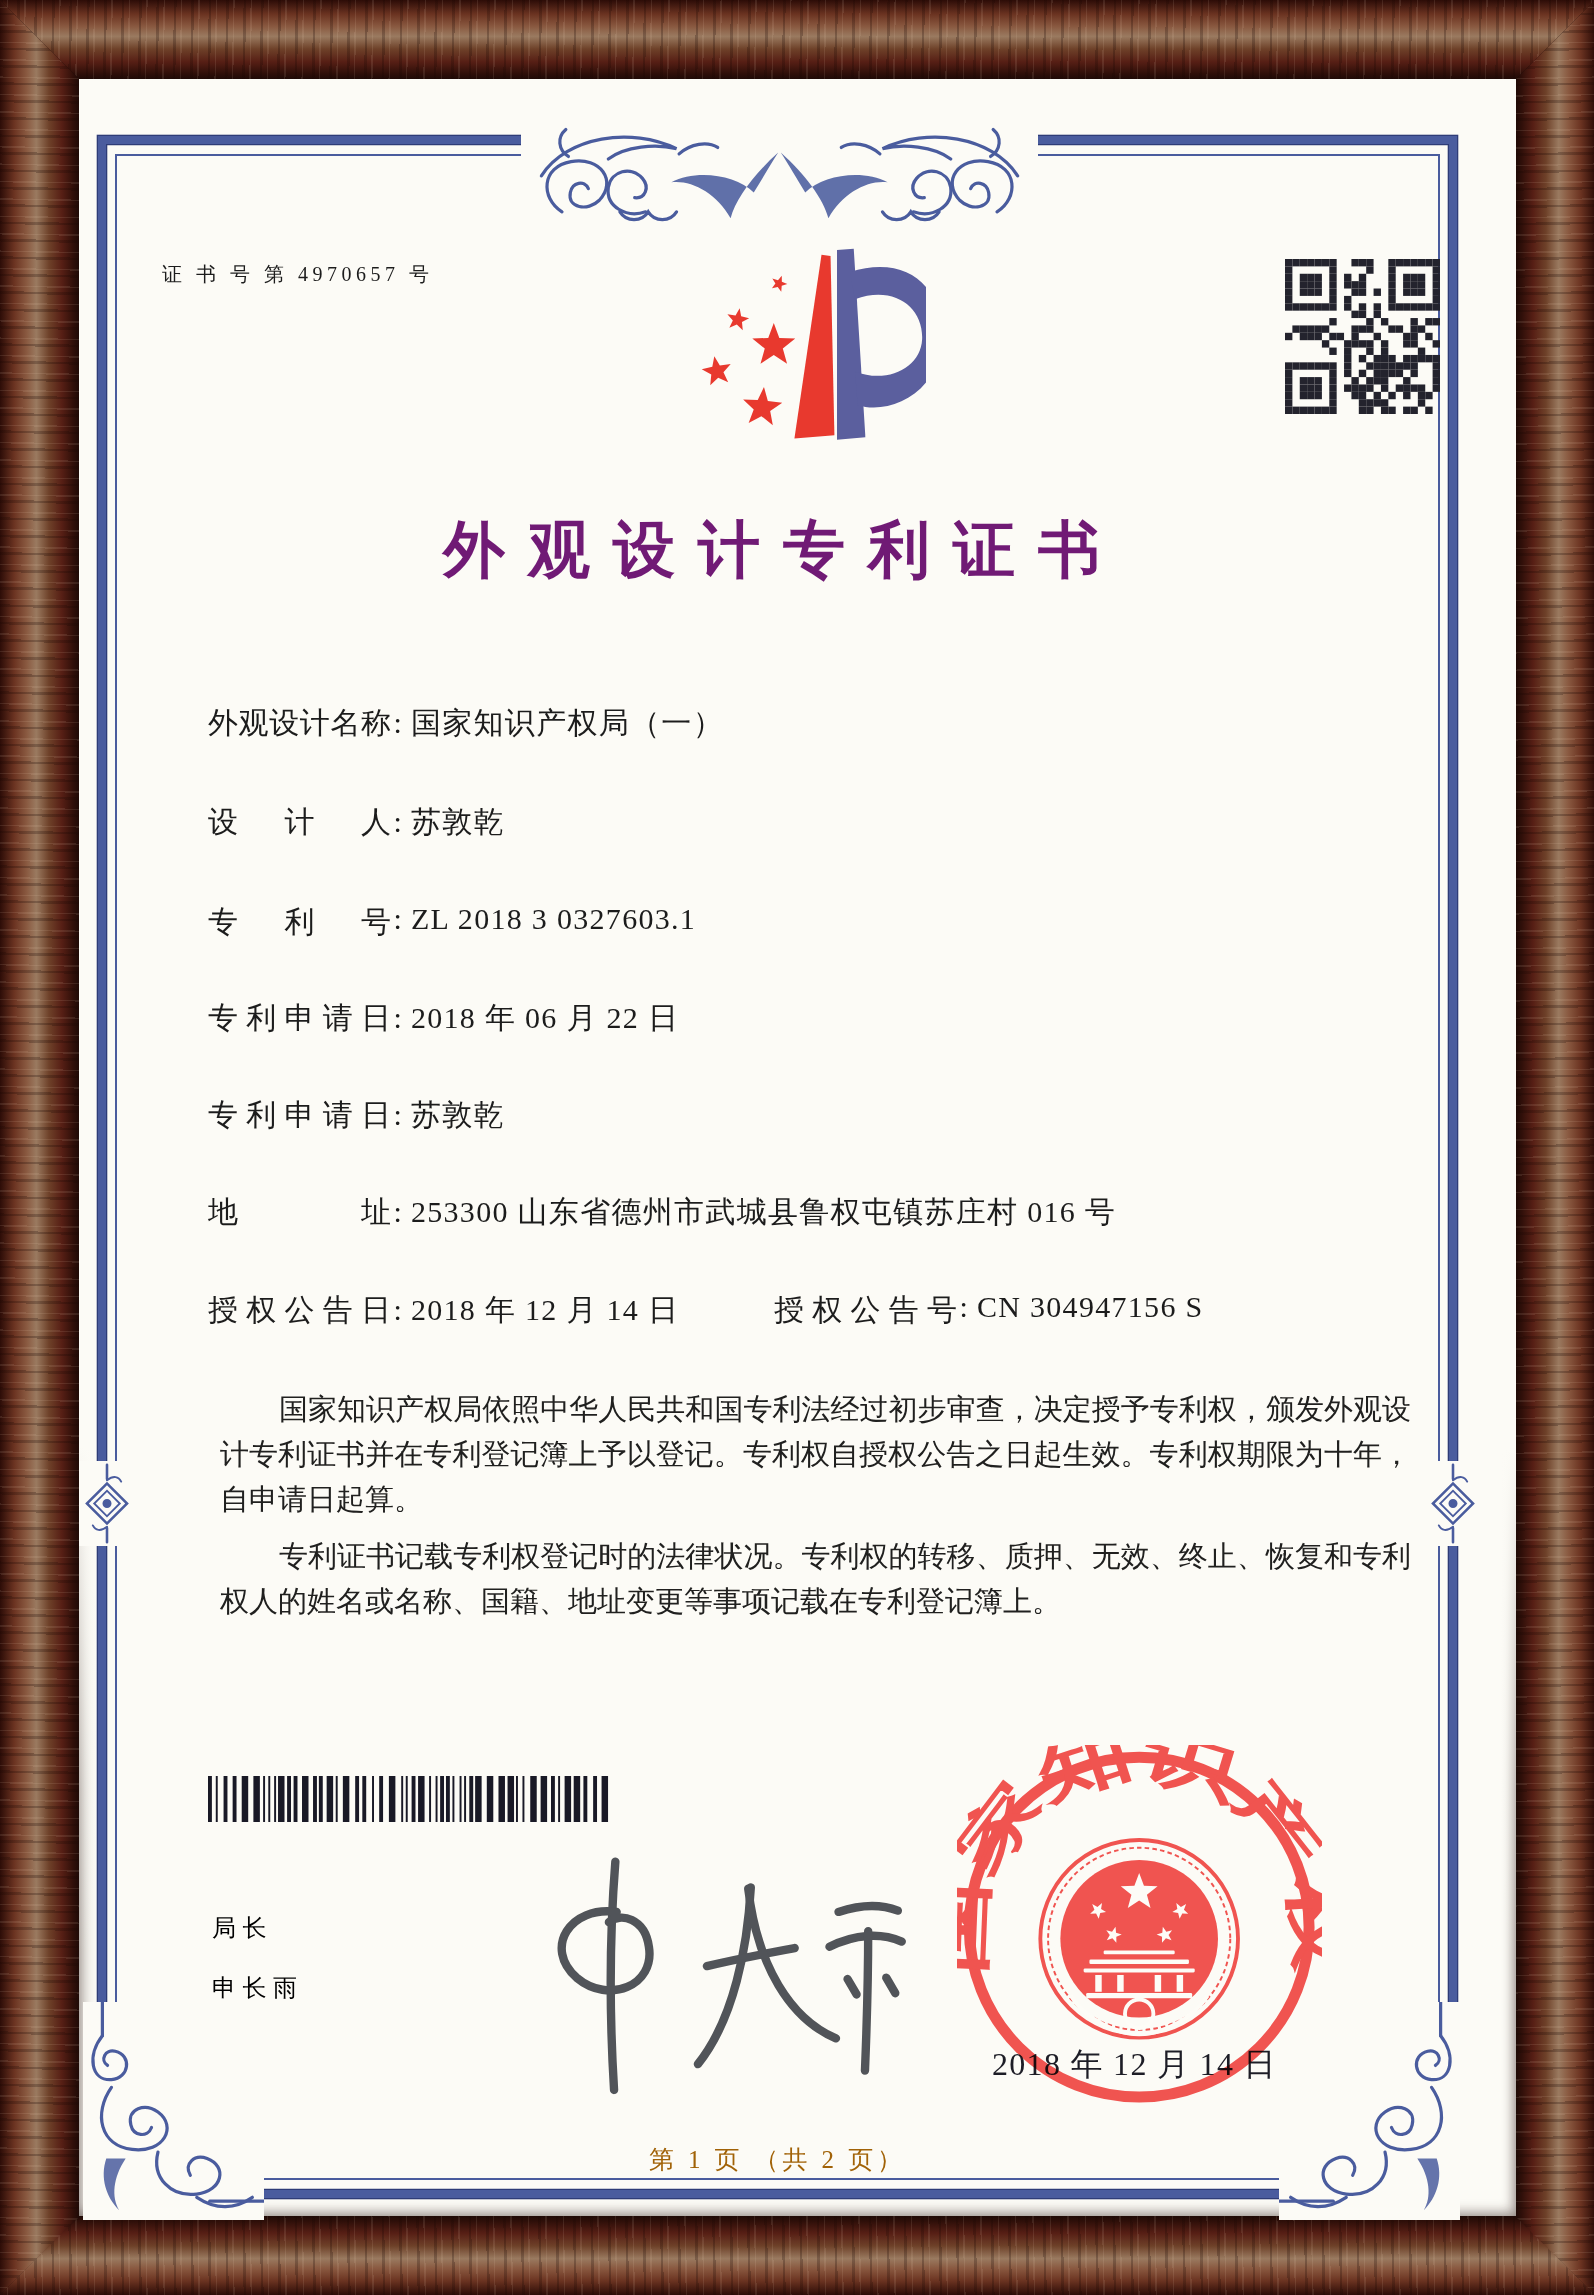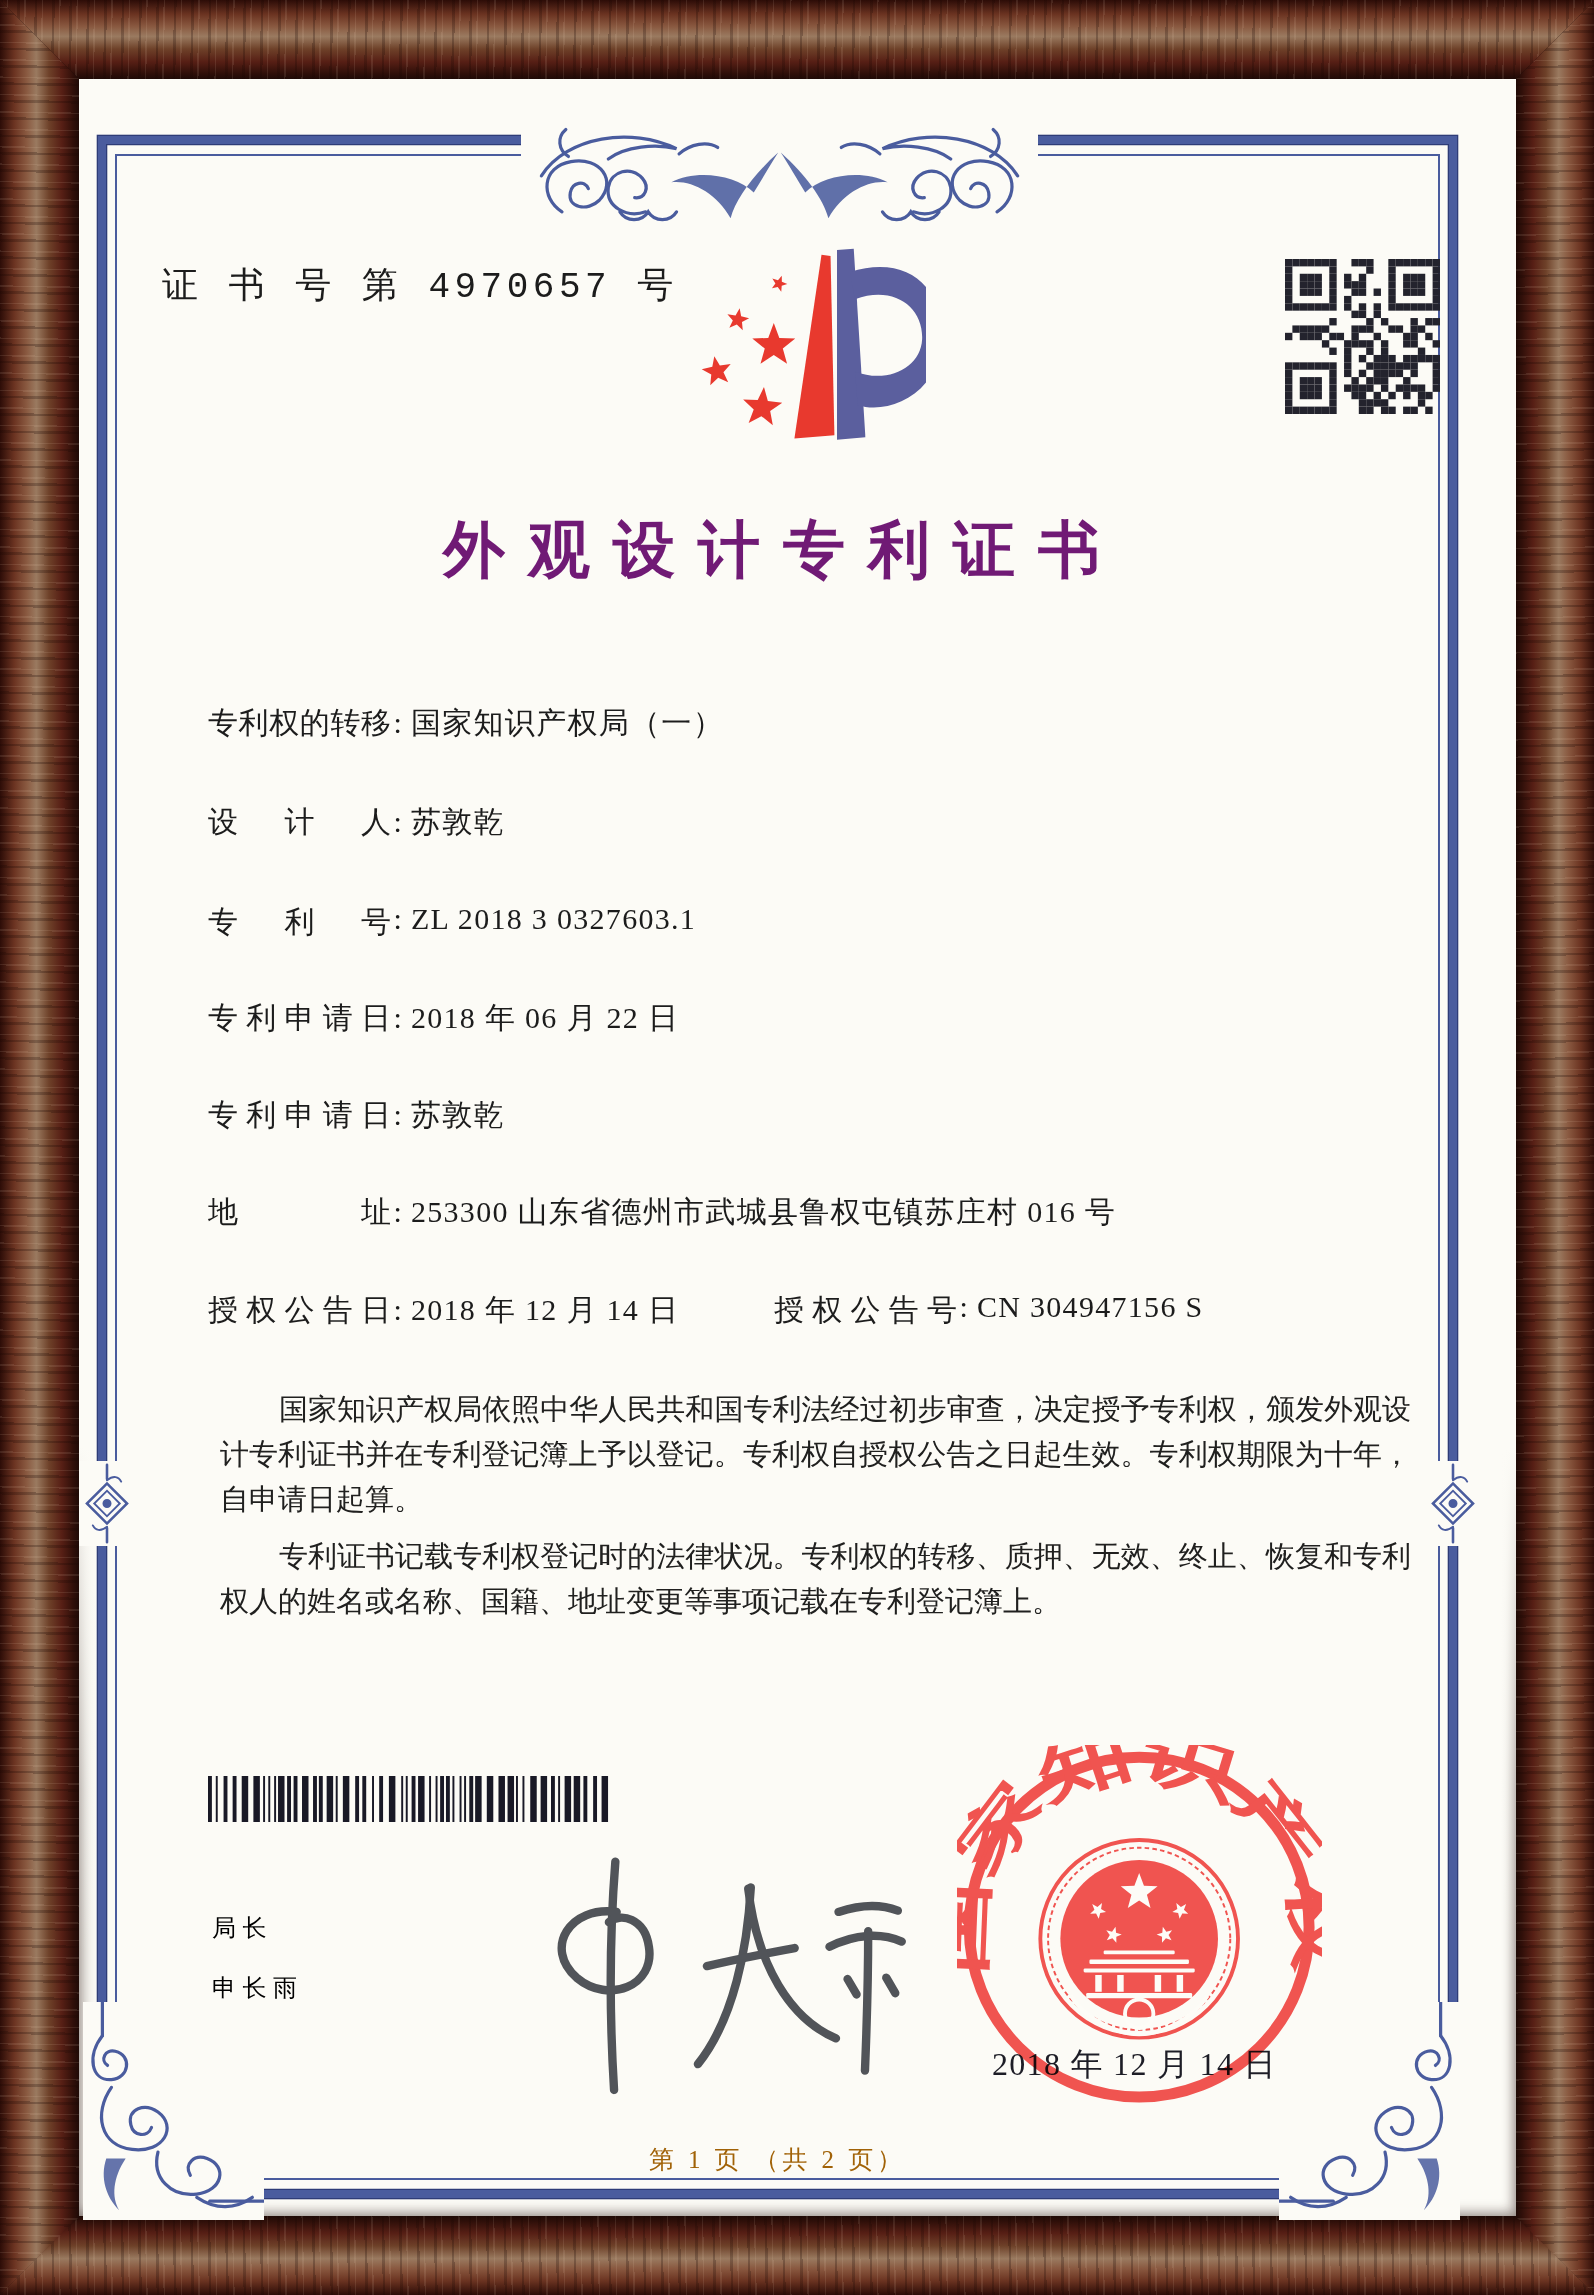--- a/index.html
+++ b/index.html
@@ -36,21 +36,21 @@
   
   .bOuter{position:absolute;left:19px;top:57px;right:59px;bottom:18px;z-index:2;
           border:8.4px solid var(--blue,#4a5c9e);
           box-shadow:0 0 0 1.3px var(--blue_d,#2e3c77),inset 0 0 0 1.3px var(--blue_d,#2e3c77);}
   .bInner{position:absolute;left:36px;top:75px;right:76px;bottom:36px;z-index:2;
           border:2.6px solid var(--blue,#4a5c9e);}
   .orn{position:absolute;z-index:3;background:var(--paper,#fcfbf6);}
   .orn svg{display:block;width:100%;height:100%;}
   
   .content{position:absolute;inset:0;z-index:4;}
-  .certno{position:absolute;left:83px;top:182px;font-size:36px;letter-spacing:4.5px;white-space:nowrap;font-family:Liberation Mono, monospace;}
+  .certno{position:absolute;left:83px;top:182px;font-size:20px;letter-spacing:4.5px;white-space:nowrap;}
   .logo{position:absolute;left:589px;top:165px;width:258px;height:218px;}
   .qr{position:absolute;left:1206px;top:180px;width:155px;height:155px;}
   .title{position:absolute;left:0;right:52px;top:429px;text-align:center;font-size:62px;font-weight:bold;
          letter-spacing:23px;text-indent:23px;color:#701a75;white-space:nowrap;}
   .row{position:absolute;left:129px;font-size:30px;white-space:nowrap;}
   .lab{display:inline-block;width:183px;text-align:justify;text-align-last:justify;vertical-align:top;}
   .col{display:inline-block;margin:0 9px 0 2.6px;}
   .val{letter-spacing:1.3px;}
   .grant2{position:absolute;left:566px;top:0;white-space:nowrap;}
   .paras{position:absolute;left:129px;top:1296px;width:1215px;font-size:29px;line-height:45px;
@@ -379,21 +379,21 @@
           <rect x="143" y="220" width="11" height="11" fill="#23232d"></rect>
           <rect x="154" y="220" width="11" height="11" fill="#23232d"></rect>
           <rect x="176" y="220" width="11" height="11" fill="#23232d"></rect>
           <rect x="187" y="220" width="11" height="11" fill="#23232d"></rect>
           <rect x="209" y="220" width="11" height="11" fill="#23232d"></rect>
         </svg>
 
       <div class="title">外观设计专利证书</div>
 
       <div class="row" style="top:624px">
-        <span class="lab">专利权的转移</span><span class="col">:</span><span class="val">国家知识产权局（一）</span>
+        <span class="lab">外观设计名称</span><span class="col">:</span><span class="val">国家知识产权局（一）</span>
       </div>
       <div class="row" style="top:723px">
         <span class="lab">设计人</span><span class="col">:</span><span class="val">苏敦乾</span>
       </div>
       <div class="row" style="top:823px">
         <span class="lab">专利号</span><span class="col">:</span><span class="val">ZL 2018 3 0327603.1</span>
       </div>
       <div class="row" style="top:919px">
         <span class="lab">专利申请日</span><span class="col">:</span><span class="val">2018 年 06 月 22 日</span>
       </div>

